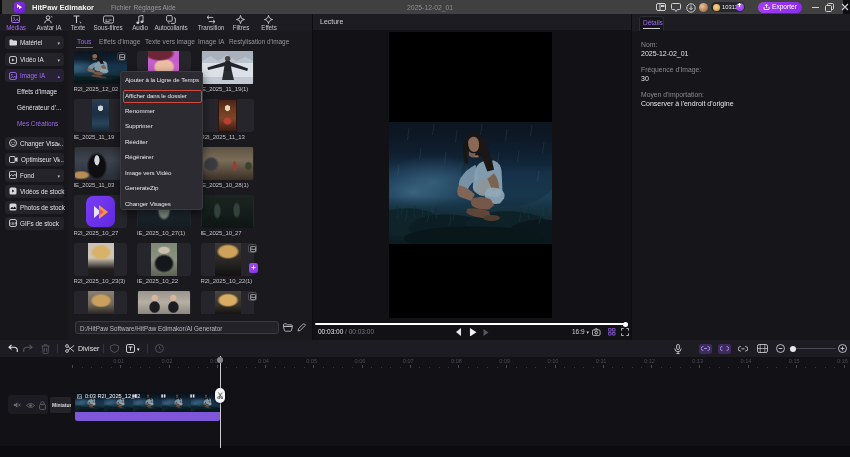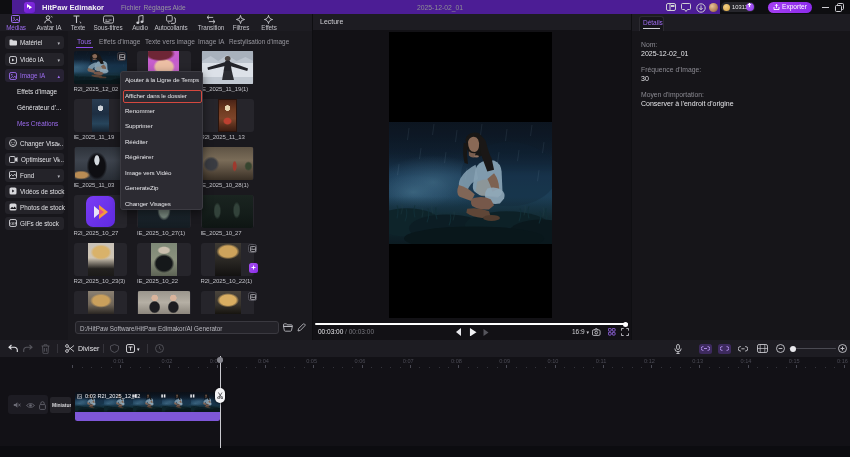--- a/index.html
+++ b/index.html
@@ -85,21 +85,21 @@
     <ellipse cx="85" cy="30" rx="3" ry="1.4" fill="#a87e65"></ellipse>
   </g>
   <rect x="0" y="0" width="163" height="122" fill="#16334c" opacity="0.17"></rect>
   <g stroke="#8fb0c4" stroke-width="0.4" opacity="0.28">
     <path d="M20 6 l-1.5 12 M45 2 l-1.5 11 M68 8 l-1.5 12 M93 2 l-1.5 11 M118 7 l-1.5 12 M143 3 l-1.5 11 M155 20 l-1.5 11 M32 26 l-1.5 11 M57 30 l-1.5 11 M130 28 l-1.5 11 M150 48 l-1.5 11 M10 42 l-1.5 11 M78 46 l-1.5 11 M110 30 l-1.5 11"></path>
   </g>
 </g>
 </defs>
 </svg>
 
-<div class="abs" id="titlebar" style="left:12px;top:0;width:708px;height:14px;background:#4c1d95;">
+<div class="abs" id="titlebar" style="left:2px;top:0;width:841px;height:14px;background:#404040;">
   <div class="abs" style="left:12px;top:2px;width:11px;height:11px;border-radius:3px;background:linear-gradient(135deg,#8a2ce2,#6a1fd0);"></div>
   <svg class="abs" style="left:14px;top:4px;" width="7" height="7" viewBox="0 0 7 7">
       <path d="M1 0 L4 2 L1 4 Z M3 1.2 L6 3.2 L3 5.2 Z" fill="#fff"></path>
     </svg>
   <div class="abs txt" style="left:30px;top:3px;font-size:7.6px;font-weight:bold;color:#f0f0f2;">HitPaw Edimakor</div>
   <div class="abs txt" style="left:109px;top:4px;font-size:6.6px;color:#97979d;">Fichier</div>
   <div class="abs txt" style="left:131.5px;top:4px;font-size:6.6px;color:#97979d;">Réglages</div>
   <div class="abs txt" style="left:160.5px;top:4px;font-size:6.6px;color:#97979d;">Aide</div>
   <div class="abs txt" style="left:405px;top:4px;font-size:6.8px;color:#8e8e95;">2025-12-02_01</div>
 

